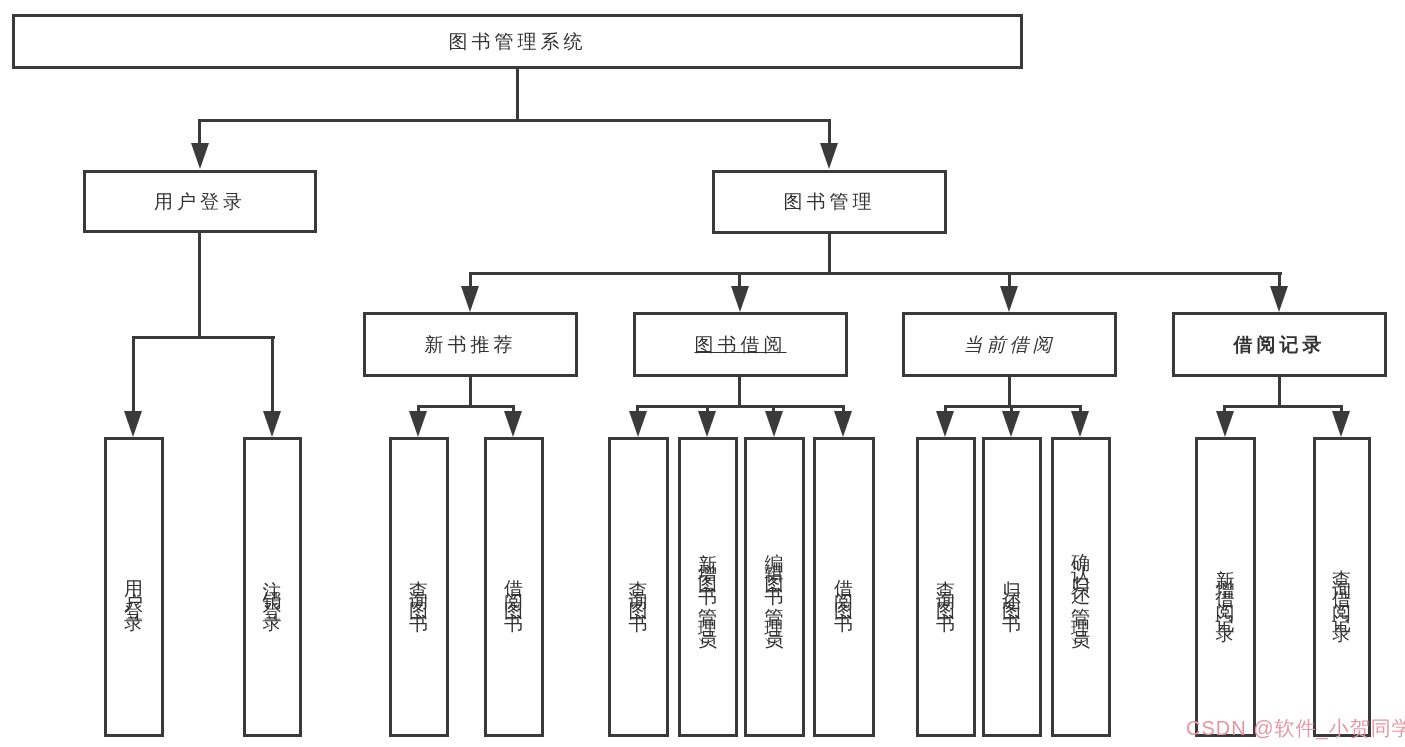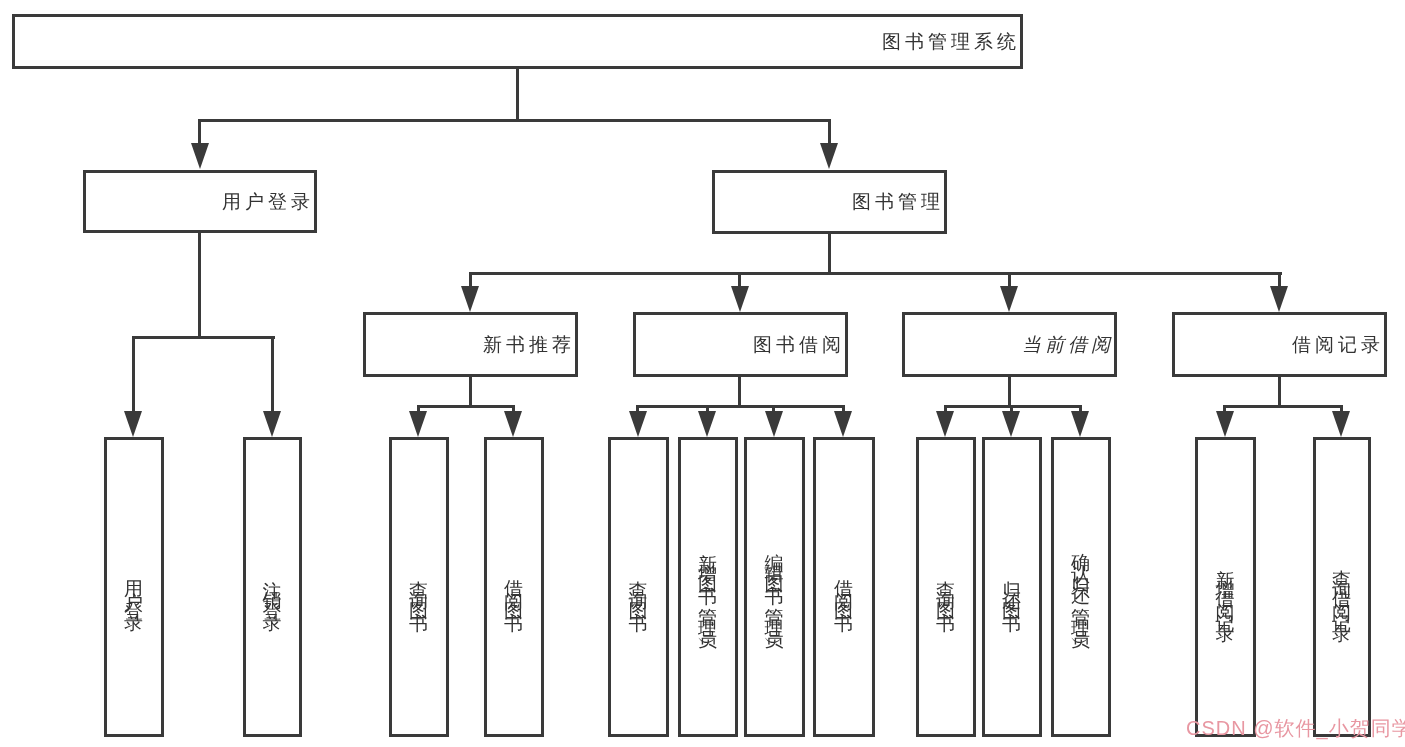--- a/index.html
+++ b/index.html
@@ -10,21 +10,21 @@
   }
   html,body{margin:0;padding:0;background:var(--bg);}
   #canvas{
     position:relative;width:1405px;height:747px;background:var(--bg);
     font-family:"Liberation Sans","DejaVu Sans",sans-serif;color:var(--ink);
     overflow:hidden;
   }
   .node{
     position:absolute;box-sizing:border-box;background:#fff;
     border:3px solid var(--line);
-    display:flex;align-items:center;justify-content:flex-end;
+    display:flex;align-items:center;justify-content:center;
     font-size:19px;letter-spacing:4px;color:var(--ink);
     z-index:3;
   }
   .leaf{
     position:absolute;box-sizing:border-box;background:#fff;
     border:3px solid var(--line);
     display:flex;align-items:center;justify-content:center;
     z-index:3;top:437px;height:300px;
   }
   .leaf .vtext{
@@ -116,27 +116,27 @@
   <div class="node" style="left:83px;top:170px;width:234px;height:63px;">
     <span>用户登录</span>
   </div>
   <div class="node" style="left:712px;top:170px;width:235px;height:64px;">
     <span>图书管理</span>
   </div>
 
   <div class="node" style="left:363px;top:312px;width:215px;height:65px;">
     <span>新书推荐</span>
   </div>
-  <div class="node" style="left:633px;top:312px;width:215px;height:65px;">
+  <div class="node" style="left:633px;top:312px;width:215px;height:65px;text-decoration:underline;">
     <span>图书借阅</span>
   </div>
   <div class="node" style="left:902px;top:312px;width:215px;height:65px;font-style:italic;">
     <span>当前借阅</span>
   </div>
-  <div class="node" style="left:1172px;top:312px;width:215px;height:65px;">
+  <div class="node" style="left:1172px;top:312px;width:215px;height:65px;font-weight:bold;">
     <span>借阅记录</span>
   </div>
 
   <div class="leaf" style="left:104px;width:60px;">
     <span class="vtext">用户登录</span>
   </div>
   <div class="leaf" style="left:243px;width:59px;">
     <span class="vtext">注销登录</span>
   </div>
 

